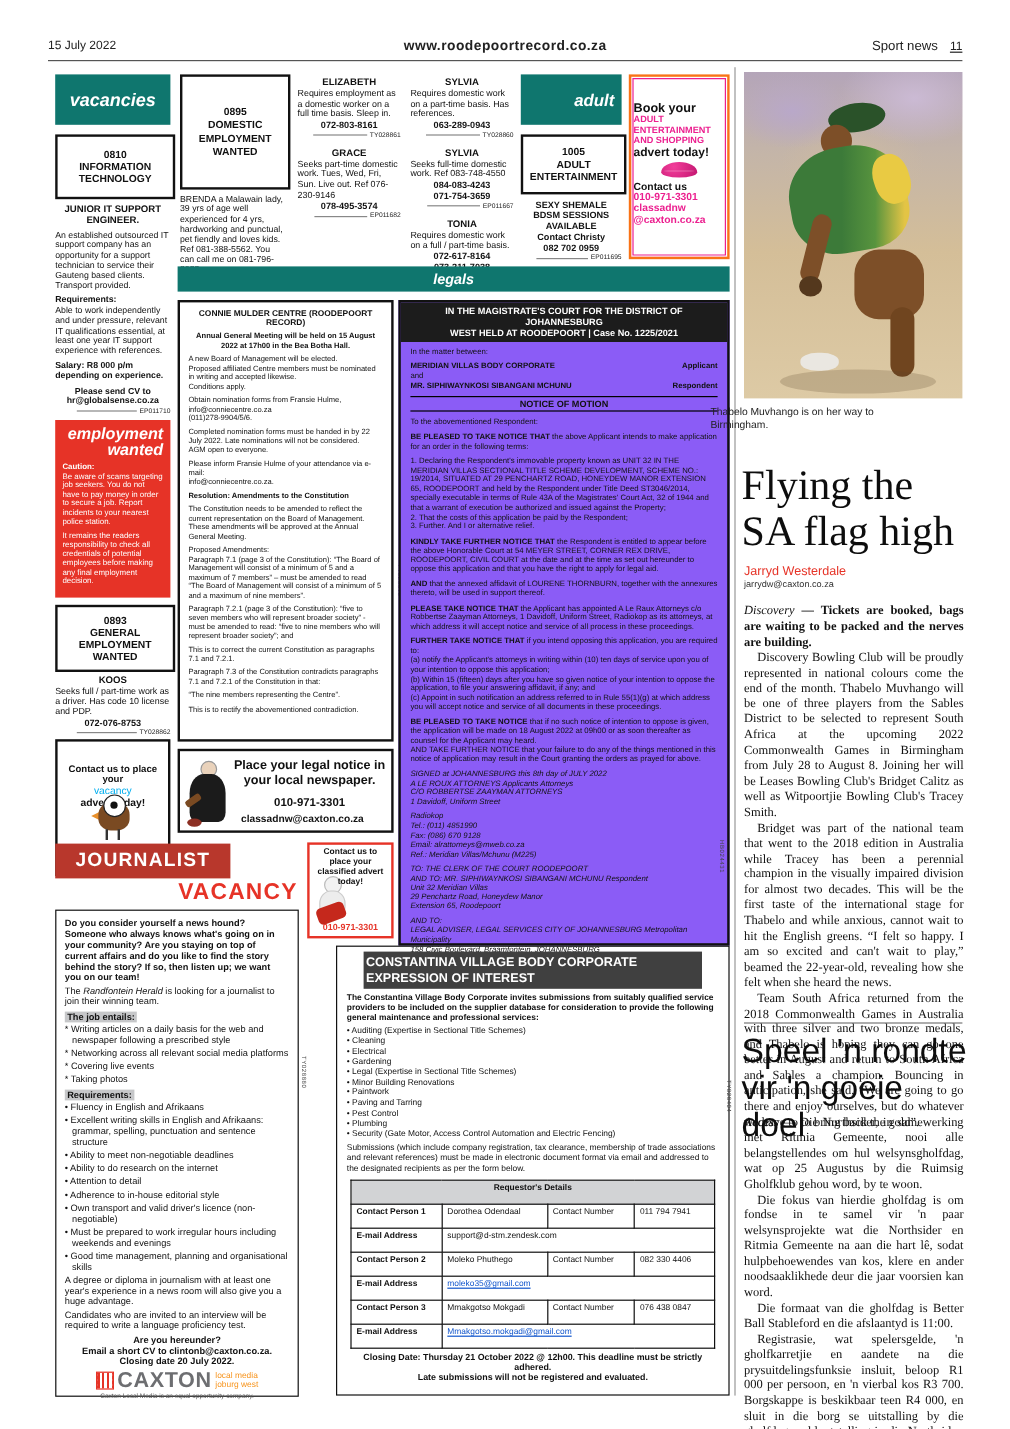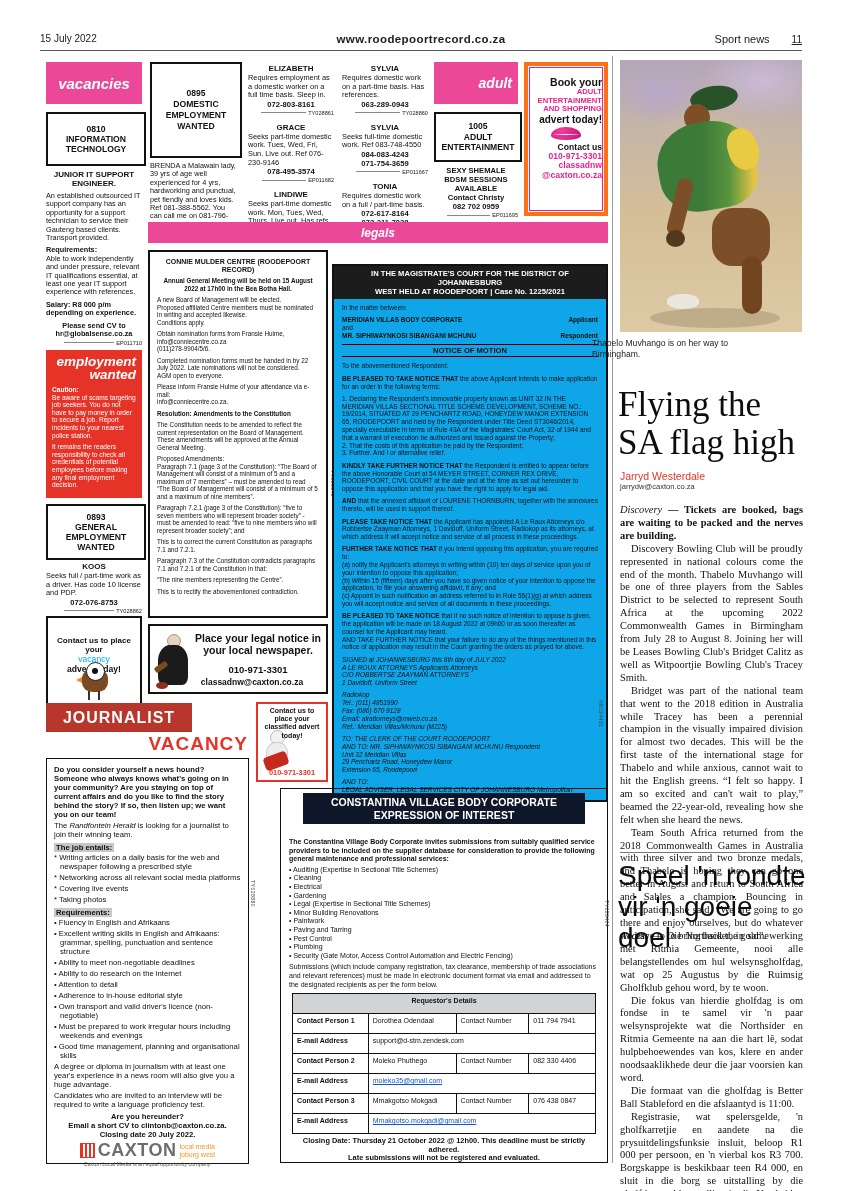--- a/index.html
+++ b/index.html
@@ -4,25 +4,25 @@
 <style>
   html,body{margin:0;padding:0;background:#fff;}
   #page{position:relative;width:842px;height:1191px;background:#fff;overflow:hidden;
         font-family:"Liberation Sans",sans-serif;color:#111;}
   .abs{position:absolute;}
   
   .hdr{position:absolute;left:40px;right:40px;top:33px;height:15px;font-size:10px;color:#222;}
   .hdr .site{position:absolute;left:0;right:0;text-align:center;font-weight:bold;font-size:11.5px;letter-spacing:.4px;}
   .hdr .right{position:absolute;right:0;top:0;}
   .hdr .sect{font-weight:normal;font-size:11px;}
-  .hdr .pg{margin-left:22px;font-size:10px;text-decoration:underline;}
+  .hdr .pg{margin-left:10px;font-size:10px;text-decoration:underline;}
   .hdr-rule{position:absolute;left:40px;right:40px;top:50px;border-top:1.2px solid #555;}
   .vdiv{position:absolute;left:612px;top:56px;height:1107px;border-left:1px solid #999;}
   
-  .redbox{background:#ec4899;color:#fff;font-style:italic;font-weight:bold;display:flex;align-items:center;justify-content:center;}
+  .redbox{background:#0f766e;color:#fff;font-style:italic;font-weight:bold;display:flex;align-items:center;justify-content:center;}
   .codebox{border:2px solid #111;background:#fff;font-weight:bold;text-align:center;
            display:flex;align-items:center;justify-content:center;white-space:pre-line;}
   
   .entry{margin-bottom:7px;}
   .entry .nm{font-weight:bold;text-align:center;font-size:8px;margin-bottom:1px;}
   .entry .bd{font-size:7.4px;line-height:8.6px;}
   .entry .ph{font-weight:bold;text-align:center;font-size:7.6px;white-space:pre-line;}
   .ref{display:flex;align-items:center;justify-content:flex-end;font-size:5.6px;color:#222;margin-top:1px;}
   .ref::before{content:"";flex:0 0 52%;border-top:1px solid #888;margin-right:2px;}
   .vref{position:absolute;writing-mode:vertical-rl;font-size:5px;color:#444;letter-spacing:.5px;}
@@ -36,21 +36,21 @@
   .empbox .ttl{font-style:italic;font-weight:bold;font-size:13.5px;line-height:13px;text-align:right;margin-bottom:5px;}
   .empbox .cap{font-size:6.6px;line-height:7.6px;}
   
   .legals{position:absolute;left:148px;top:222px;width:460px;height:21px;font-size:12px;}
   
   .connie{position:absolute;left:148px;top:250px;width:180px;height:368px;border:2px solid #111;padding:6px 7px;box-sizing:border-box;font-size:6.3px;line-height:7.5px;}
   .connie .t1{font-weight:bold;text-align:center;font-size:7px;margin-bottom:4px;}
   .connie .t2{font-weight:bold;text-align:center;margin-bottom:4px;}
   .connie p{margin:0 0 4px;white-space:pre-line;}
   
-  .court{position:absolute;left:332px;top:264px;width:276px;height:538px;border:2px solid #111;box-sizing:border-box;background:#0ea5e9;}
+  .court{position:absolute;left:332px;top:250px;width:276px;height:538px;border:2px solid #111;box-sizing:border-box;background:#8b5cf6;}
   .crt-hd{background:#1c1c1c;color:#fff;font-weight:bold;text-align:center;font-size:7.6px;line-height:9px;padding:3px 4px;}
   .crt-body{padding:5px 8px;font-size:6.5px;line-height:7.8px;}
   .crt-row{display:flex;justify-content:space-between;font-weight:bold;}
   .crt-motion{font-weight:bold;text-align:center;font-size:7.6px;border-top:1.5px solid #000;border-bottom:1.5px solid #000;padding:2px 0;margin:4px 0 5px;}
   .crt-body p{margin:0 0 4.5px;white-space:pre-line;}
   .crt-it{font-style:italic;}
   
   .legalpromo{position:absolute;left:148px;top:624px;width:180px;height:70px;border:2px solid #111;box-sizing:border-box;}
   .legalpromo .tx{position:absolute;left:44px;top:6px;right:4px;font-weight:bold;font-size:10.5px;line-height:12px;text-align:center;}
   .legalpromo .c1{position:absolute;left:44px;top:38px;right:4px;text-align:center;font-weight:bold;font-size:9.5px;}
@@ -78,21 +78,21 @@
   .jbox p{margin:0 0 2px;}
   .j-item{padding-left:6px;text-indent:-6px;margin:0 0 1px;}
   .j-ctr{text-align:center;font-weight:bold;margin-top:3px;}
   .caxton{display:flex;align-items:center;justify-content:center;gap:3px;margin-top:4px;}
   .cx-grid{width:15px;height:15px;border:1.5px solid #e63327;box-sizing:border-box;
     background:repeating-linear-gradient(90deg,#e63327 0 2px,#fff 2px 4px),repeating-linear-gradient(0deg,#e63327 0 2px,rgba(255,255,255,0) 2px 4px);}
   .cx-word{font-size:18px;color:#6d6e71;font-weight:bold;letter-spacing:.5px;}
   .cx-sub{font-size:7px;line-height:7.5px;color:#f7941d;text-align:left;}
   .eoe{font-size:5.4px;text-align:center;color:#555;margin-top:2px;}
   
-  .pinkbox{position:absolute;left:524px;top:62px;width:84px;height:154px;border:4px solid #f97316;box-shadow:inset 0 0 0 1px #fff,inset 0 0 0 2px #ec1f8f;box-sizing:border-box;text-align:right;padding:10px 2px;}
+  .pinkbox{position:absolute;left:524px;top:62px;width:84px;height:154px;border:2px solid #f97316;box-shadow:inset 0 0 0 1px #fff,inset 0 0 0 2px #ec1f8f;box-sizing:border-box;text-align:left;padding:20px 2px;}
   .pinkbox .bk{font-weight:bold;font-size:10.5px;}
   .pinkbox .pk{color:#ec1f8f;font-weight:bold;font-size:7.6px;line-height:8.6px;white-space:pre-line;}
   .pinkbox .ad{font-weight:bold;font-size:10px;margin-bottom:2px;}
   .lips{width:30px;height:13px;margin:2px auto;border-radius:50% 50% 50% 50%/65% 65% 35% 35%;
         background:radial-gradient(circle at 35% 30%,#f23d9a,#c21670);position:relative;}
   .lips::after{content:"";position:absolute;left:2px;right:2px;top:55%;border-top:1.5px solid #fff;border-radius:50%;}
   .pinkbox .cu{font-weight:bold;font-size:8.6px;margin-top:2px;}
   .pinkbox .pph{color:#ec1f8f;font-weight:bold;font-size:8.6px;line-height:9.6px;white-space:pre-line;}
   
   .vacpromo{position:absolute;left:46px;top:616px;width:96px;height:114px;border:2px solid #111;box-sizing:border-box;text-align:center;padding:18px 2px;}
@@ -101,21 +101,21 @@
   .vacpromo .l3{font-weight:bold;font-size:8.6px;}
   .vacpromo .ph{color:#00aeef;font-weight:bold;font-size:10.5px;position:absolute;bottom:3px;left:0;right:0;}
   .mascot{position:absolute;left:28px;top:40px;width:40px;height:44px;}
   .ms-body{position:absolute;left:6px;top:10px;width:26px;height:24px;background:#7a4a22;border-radius:45% 45% 40% 40%;}
   .ms-eye{position:absolute;left:10px;top:4px;width:17px;height:17px;background:#fff;border:1.5px solid #222;border-radius:50%;}
   .ms-pupil{position:absolute;left:16px;top:10px;width:6px;height:6px;background:#111;border-radius:50%;}
   .ms-beak{position:absolute;left:0;top:18px;width:0;height:0;border-top:4px solid transparent;border-bottom:4px solid transparent;border-right:8px solid #e8902c;}
   .ms-leg{position:absolute;top:33px;width:2px;height:9px;background:#333;}
   
   .const{position:absolute;left:280px;top:788px;width:328px;height:375px;border:1.5px solid #111;box-sizing:border-box;padding:5px 8px;font-size:7px;line-height:8.6px;}
-  .const .hd{background:#0f172a;color:#fff;font-weight:bold;text-align:center;font-size:10.5px;line-height:12.5px;padding:3px 2px;margin:-1px 14px 14px;}
+  .const .hd{background:#404040;color:#fff;font-weight:bold;font-size:10.5px;line-height:12.5px;padding:3px 2px;margin:-1px 14px 4px;}
   .const .intro{font-weight:bold;margin-bottom:2px;}
   .const .svc{margin:0;}
   .const table{border-collapse:collapse;width:98%;margin:4px auto 3px;}
   .const td,.const th{border:1.2px solid #111;font-size:7px;padding:3px 4px;height:13px;text-align:left;vertical-align:top;}
   .const th{background:#d2d3d5;text-align:center;}
   .const .cb{font-weight:bold;}
   .const .link{color:#1155cc;text-decoration:underline;}
   .const .close{font-weight:bold;text-align:center;white-space:pre-line;font-size:7.4px;}
   
   .photo{position:absolute;left:620px;top:60px;width:182px;height:272px;overflow:hidden;
@@ -234,26 +234,20 @@
       <div class="nm">ELIZABETH</div>
       <div class="bd">Requires employment as a domestic worker on a full time basis. Sleep in.</div>
       <div class="ph">072-803-8161</div>
       <div class="ref">TY028861</div>
     </div>
     <div class="entry">
       <div class="nm">GRACE</div>
       <div class="bd">Seeks part-time domestic work. Tues, Wed, Fri, Sun. Live out. Ref 076-230-9146</div>
       <div class="ph">078-495-3574</div>
       <div class="ref">EP011682</div>
-    </div>
-    <div class="entry">
-      <div class="nm">LINDIWE</div>
-      <div class="bd">Seeks part-time domestic work. Mon, Tues, Wed, Thurs. Live out. Has refs.</div>
-      <div class="ph">061-668-7819</div>
-      <div class="ref">EP011692</div>
     </div>
   </div>
 
   <div class="abs" style="left:342px;top:64px;width:86px;">
     <div class="entry">
       <div class="nm">SYLVIA</div>
       <div class="bd">Requires domestic work on a part-time basis. Has references.</div>
       <div class="ph">063-289-0943</div>
       <div class="ref">TY028860</div>
     </div>

